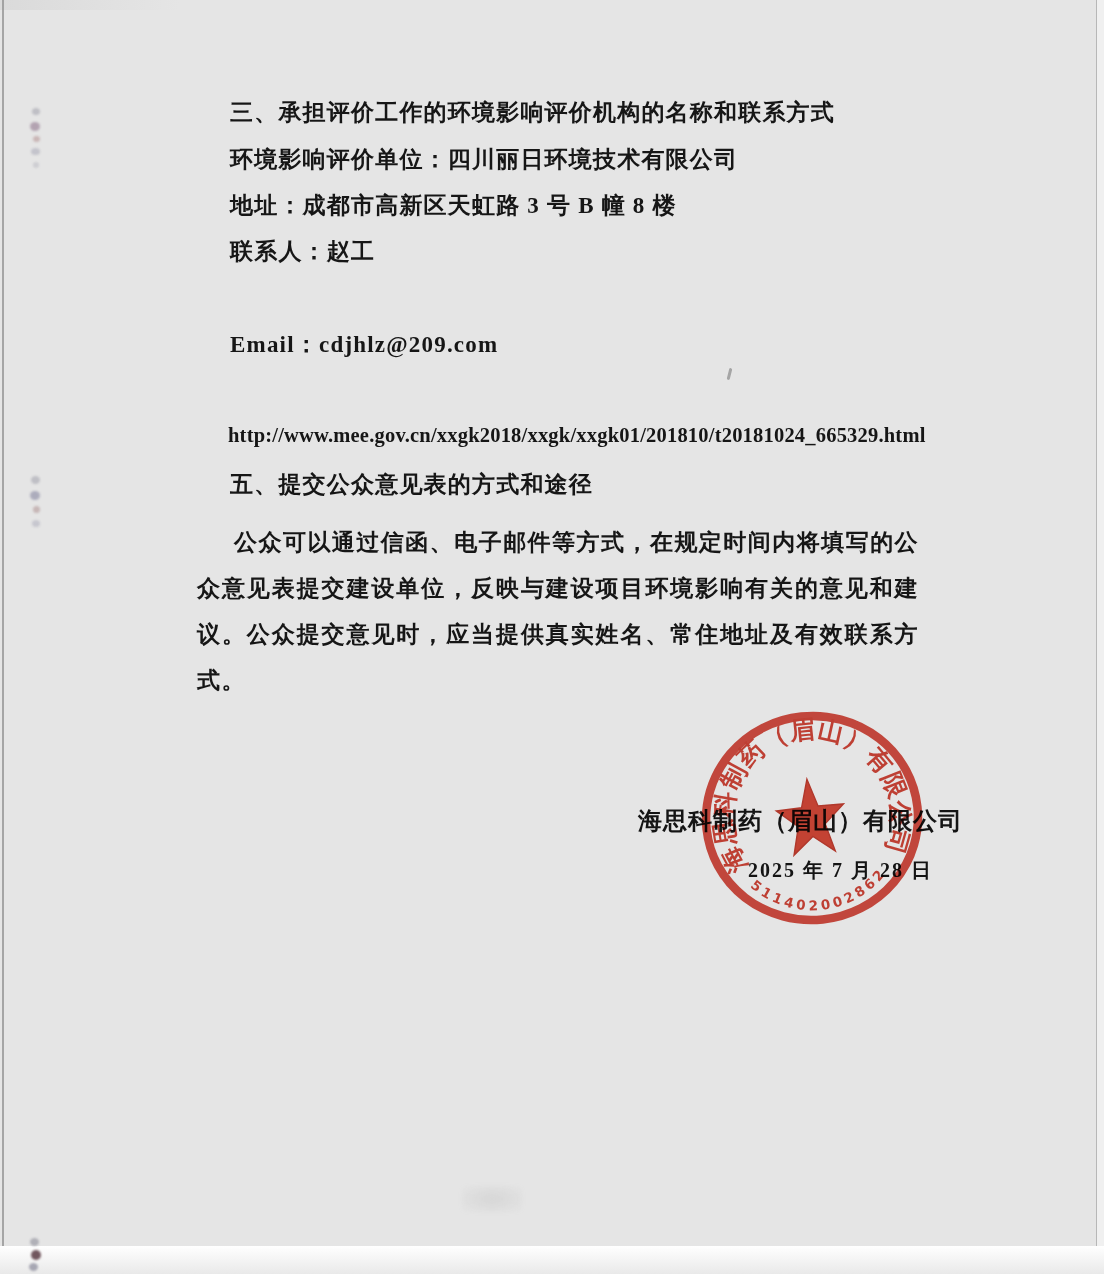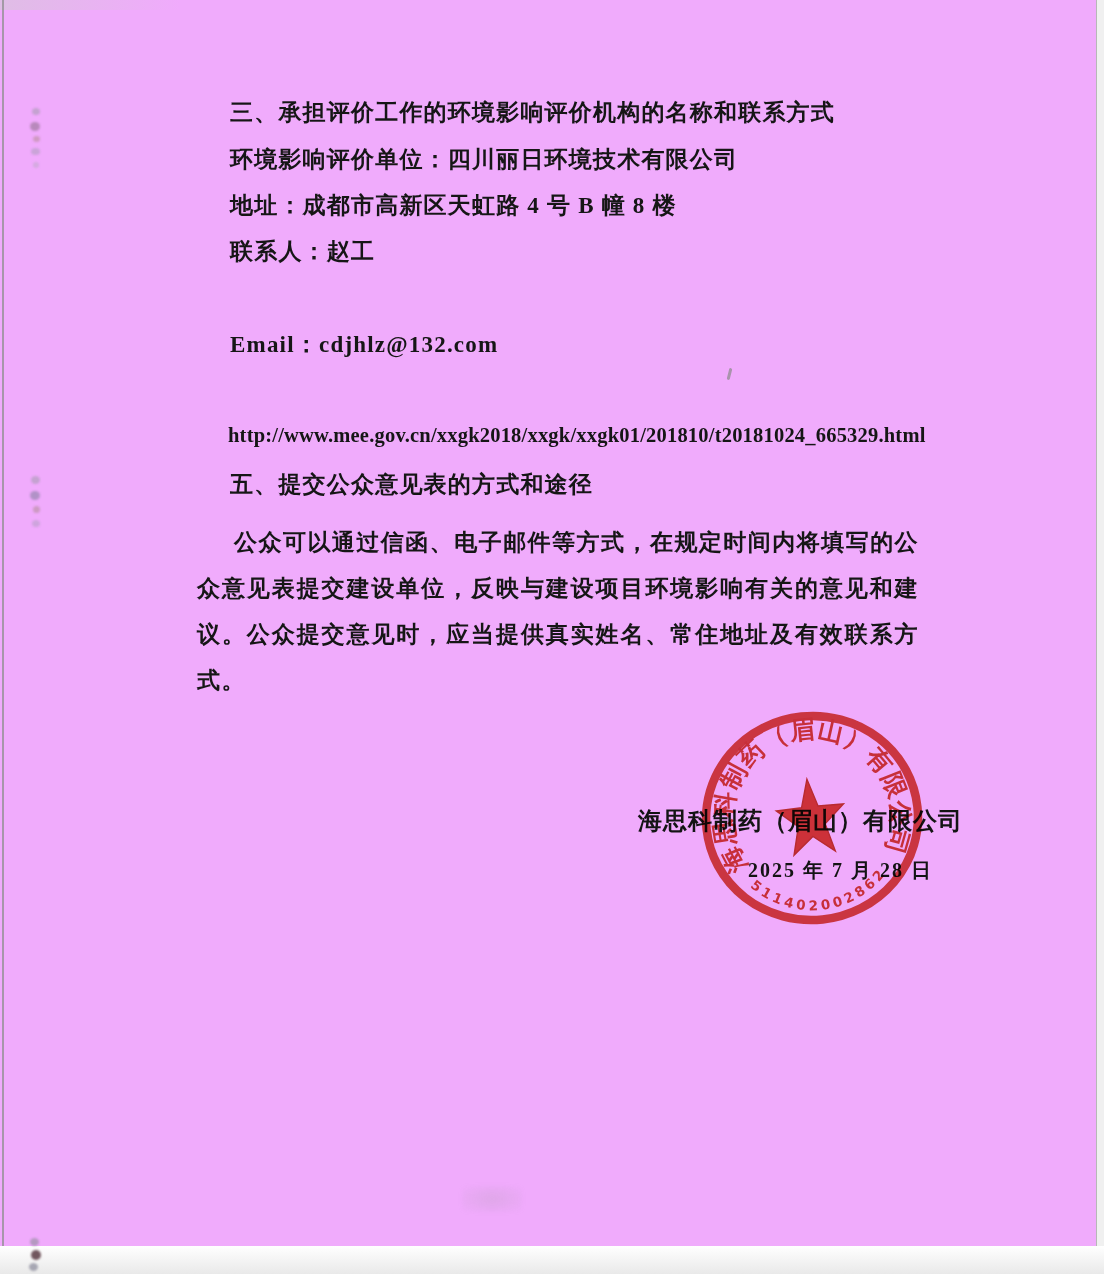--- a/index.html
+++ b/index.html
@@ -1,19 +1,19 @@
 <!DOCTYPE html>
 <html><head>
 <meta charset="utf-8">
 <style>
   html,body{margin:0;padding:0;background:#ffffff;}
   .page{
     position:relative;
     width:1104px;height:1274px;
-    background:#f0abfc;
+    background:#e5e5e5;
     overflow:hidden;
     font-family:"Liberation Serif","DejaVu Serif",serif;
     color:#141414;
   }
   
   .edge-left{position:absolute;left:2px;top:0;width:2px;height:1274px;background:#8f8f8f;opacity:.75;}
   .edge-right{position:absolute;right:0;top:0;width:7px;height:1274px;background:#f0f0f0;border-left:1px solid #b7b7b7;}
   .edge-top{position:absolute;left:0;top:0;width:180px;height:10px;background:linear-gradient(90deg,#cfcfcf,rgba(255,255,255,0));opacity:.5;}
   .edge-bottom{position:absolute;left:0;bottom:0;width:1104px;height:28px;background:linear-gradient(#ffffff,#e9e9e9);}
   
@@ -64,23 +64,23 @@
   <div class="smudge" style="left:24px;top:1236px;width:22px;height:38px;">
     <i style="left:6px;top:2px;width:9px;height:8px;background:#8d8d99;opacity:.6;"></i>
     <i style="left:7px;top:14px;width:10px;height:10px;background:#5a3b43;opacity:.85;"></i>
     <i style="left:5px;top:27px;width:9px;height:8px;background:#77778a;opacity:.6;"></i>
   </div>
   <div class="tickmark"></div>
   <div class="faintsmudge"></div>
 
   <div class="line heading" style="top:97px;">三、承担评价工作的环境影响评价机构的名称和联系方式</div>
   <div class="line" style="top:144px;">环境影响评价单位：四川丽日环境技术有限公司</div>
-  <div class="line" style="top:190px;">地址：成都市高新区天虹路 4 号 B 幢 8 楼</div>
+  <div class="line" style="top:190px;">地址：成都市高新区天虹路 3 号 B 幢 8 楼</div>
   <div class="line" style="top:236px;">联系人：赵工</div>
-  <div class="line" style="top:329px;">Email：cdjhlz@132.com</div>
+  <div class="line" style="top:329px;">Email：cdjhlz@209.com</div>
 
   <div class="line url" style="top:424px;text-align:center;">http://www.mee.gov.cn/xxgk2018/xxgk/xxgk01/201810/t20181024_665329.html</div>
 
   <div class="line heading" style="top:469px;">五、提交公众意见表的方式和途径</div>
   <div class="para">公众可以通过信函、电子邮件等方式，在规定时间内将填写的公众意见表提交建设单位，反映与建设项目环境影响有关的意见和建议。公众提交意见时，应当提供真实姓名、常住地址及有效联系方式。</div>
 
   <div class="sig-company">海思科制药（眉山）有限公司</div>
   <div class="sig-date">2025 年 7 月 28 日</div>
 
   <svg class="stamp" width="230" height="230" viewBox="0 0 230 230">

